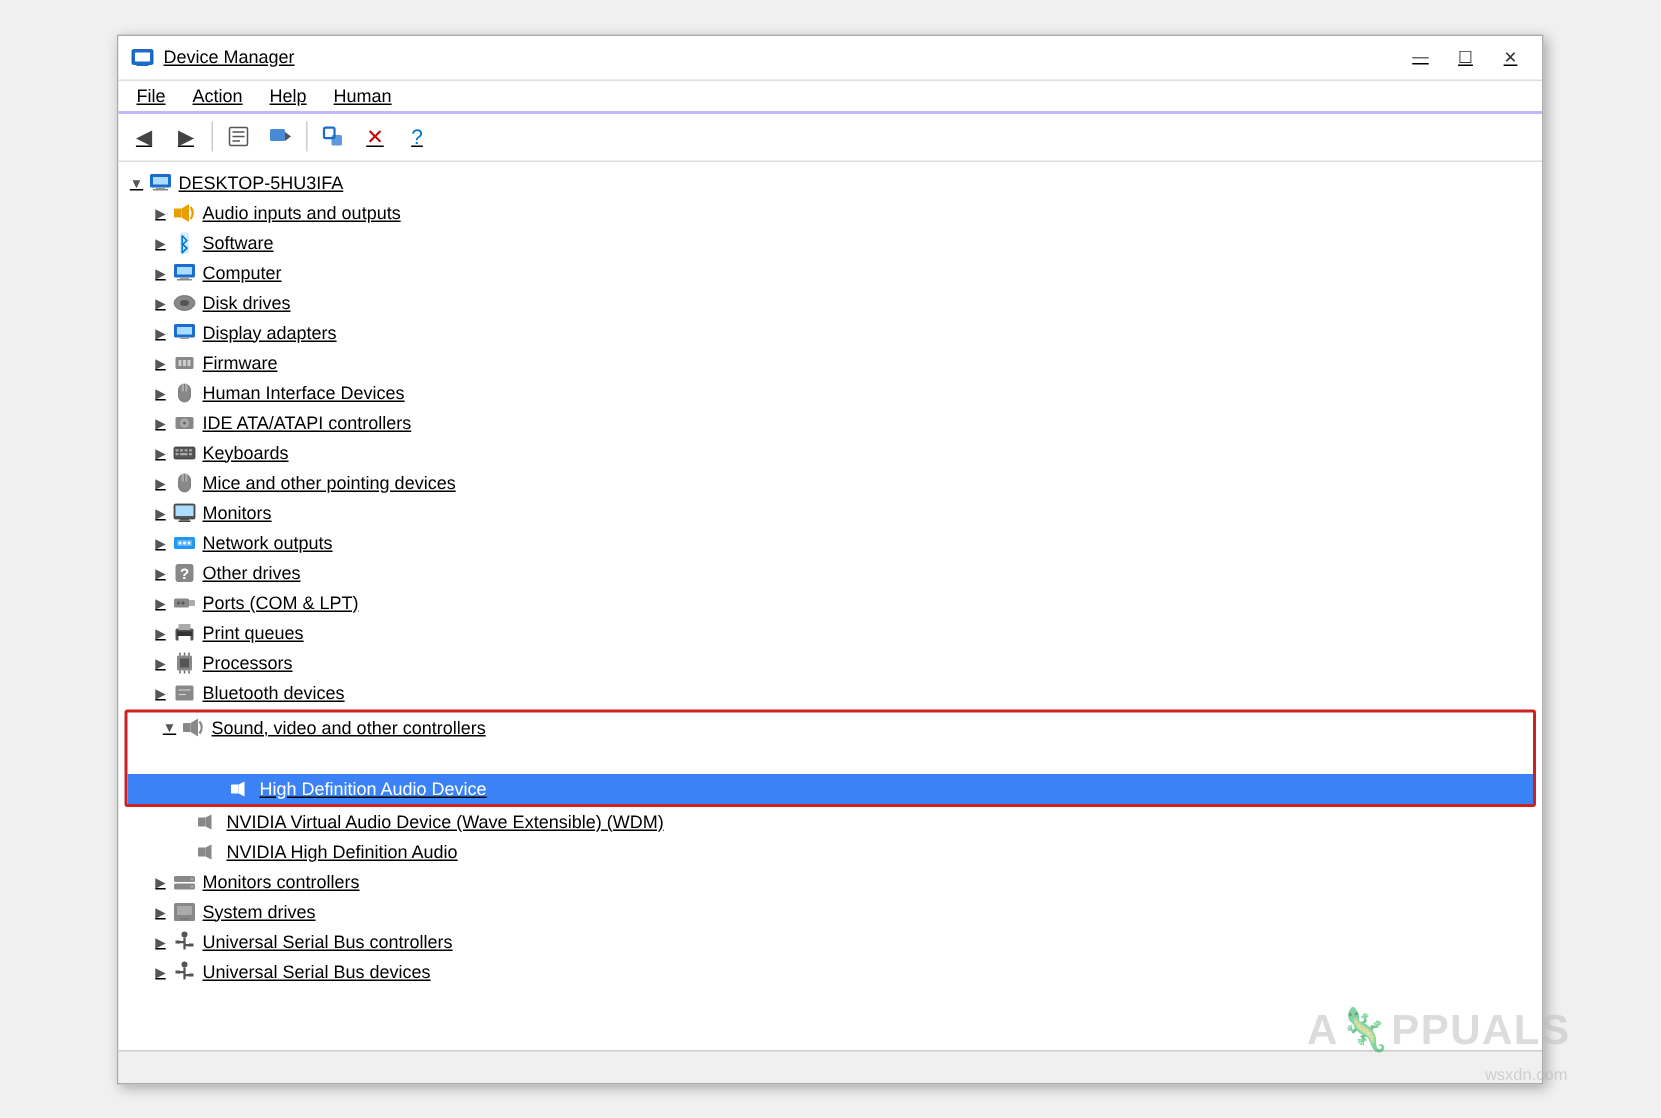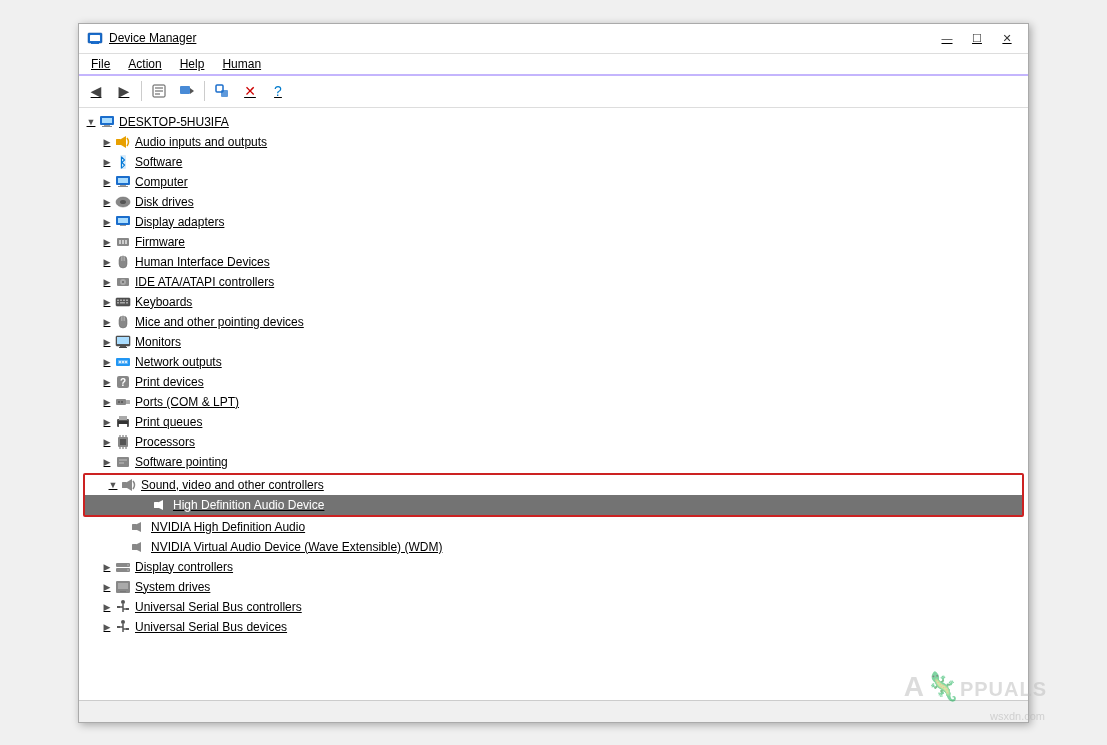--- a/index.html
+++ b/index.html
@@ -146,22 +146,23 @@
       align-items: center;
       justify-content: center;
       margin-right: 4px;
       flex-shrink: 0;
       font-size: 12px;
     }
 
     
     .icon-computer { color: #1a6dcc; }
     .selected-item {
-      background: #737373;
+      background: #3b82f6;
       color: #fff;
+      margin-top: 21px;
     }
 
     
     .indent-0 { padding-left: 4px; }
     .indent-1 { padding-left: 20px; }
     .indent-2 { padding-left: 36px; }
 
     
     .status-bar {
       height: 22px;
@@ -409,21 +410,21 @@
       </div>
 
       <div class="tree-item indent-1">
         <span class="expand-arrow">▶</span>
         <span class="item-icon">
           <svg width="16" height="16" viewBox="0 0 16 16">
             <rect x="2" y="2" width="12" height="12" rx="2" fill="#888"></rect>
             <text x="5" y="12" font-size="10" fill="#fff" font-weight="bold">?</text>
           </svg>
         </span>
-        <span>Print devices</span>
+        <span>Other drives</span>
       </div>
 
       <div class="tree-item indent-1">
         <span class="expand-arrow">▶</span>
         <span class="item-icon">
           <svg width="16" height="16" viewBox="0 0 16 16">
             <rect x="1" y="5" width="10" height="6" rx="1" fill="#888"></rect>
             <rect x="11" y="6" width="4" height="4" rx="0.5" fill="#aaa"></rect>
             <circle cx="4" cy="8" r="1" fill="#555"></circle>
             <circle cx="7" cy="8" r="1" fill="#555"></circle>
@@ -464,21 +465,21 @@
 
       <div class="tree-item indent-1">
         <span class="expand-arrow">▶</span>
         <span class="item-icon">
           <svg width="16" height="16" viewBox="0 0 16 16">
             <rect x="2" y="3" width="12" height="10" rx="1" fill="#888"></rect>
             <line x1="4" y1="6" x2="12" y2="6" stroke="#fff" stroke-width="0.8" opacity="0.6"></line>
             <line x1="4" y1="9" x2="9" y2="9" stroke="#fff" stroke-width="0.8" opacity="0.6"></line>
           </svg>
         </span>
-        <span>Software pointing</span>
+        <span>Bluetooth devices</span>
       </div>
 
       <div style="border: 2px solid #cc2222; margin: 1px 4px 0 4px; border-radius: 2px;">
         <div class="tree-item" style="padding-left: 20px; background: transparent;">
           <span class="expand-arrow">▼</span>
           <span class="item-icon">
             <svg width="16" height="16" viewBox="0 0 16 16">
               <rect x="1" y="5" width="5" height="6" rx="0.5" fill="#888"></rect>
               <polygon points="6,5 11,2 11,14 6,11" fill="#888"></polygon>
               <path d="M12,4 Q15,8 12,12" stroke="#888" stroke-width="1.5" fill="none"></path>
@@ -500,45 +501,45 @@
       </div>
 
       <div class="tree-item indent-2">
         <span class="expand-placeholder"></span>
         <span class="item-icon">
           <svg width="16" height="16" viewBox="0 0 16 16">
             <rect x="1" y="5" width="5" height="6" rx="0.5" fill="#888"></rect>
             <polygon points="6,5 10,3 10,13 6,11" fill="#888"></polygon>
           </svg>
         </span>
-        <span>NVIDIA High Definition Audio</span>
+        <span>NVIDIA Virtual Audio Device (Wave Extensible) (WDM)</span>
       </div>
 
       <div class="tree-item indent-2">
         <span class="expand-placeholder"></span>
         <span class="item-icon">
           <svg width="16" height="16" viewBox="0 0 16 16">
             <rect x="1" y="5" width="5" height="6" rx="0.5" fill="#888"></rect>
             <polygon points="6,5 10,3 10,13 6,11" fill="#888"></polygon>
           </svg>
         </span>
-        <span>NVIDIA Virtual Audio Device (Wave Extensible) (WDM)</span>
+        <span>NVIDIA High Definition Audio</span>
       </div>
 
       <div class="tree-item indent-1">
         <span class="expand-arrow">▶</span>
         <span class="item-icon">
           <svg width="16" height="16" viewBox="0 0 16 16">
             <rect x="1" y="4" width="14" height="4" rx="1" fill="#888"></rect>
             <rect x="1" y="9" width="14" height="4" rx="1" fill="#888"></rect>
             <circle cx="13" cy="6" r="1" fill="#aaa"></circle>
             <circle cx="13" cy="11" r="1" fill="#aaa"></circle>
           </svg>
         </span>
-        <span>Display controllers</span>
+        <span>Monitors controllers</span>
       </div>
 
       <div class="tree-item indent-1">
         <span class="expand-arrow">▶</span>
         <span class="item-icon">
           <svg width="16" height="16" viewBox="0 0 16 16">
             <rect x="1" y="2" width="14" height="12" rx="1" fill="#888"></rect>
             <rect x="3" y="4" width="10" height="6" fill="#aaa"></rect>
             <rect x="5" y="12" width="6" height="1" fill="#777"></rect>
           </svg>
@@ -578,19 +579,19 @@
 
     </div>
 
     <div class="status-bar">
       <span></span>
     </div>
 
   </div>
 
   <div style="position:absolute; bottom:42px; right:60px; opacity:0.5; pointer-events:none;">
-    <span style="font-size:28px; font-weight:900; color:#bbb; font-family:Arial,sans-serif; letter-spacing:1px;">A</span><span style="font-size:28px; font-weight:900; color:#5a9; font-family:Arial,sans-serif;">🦎</span><span style="font-size:20px; font-weight:900; color:#bbb; font-family:Arial,sans-serif; letter-spacing:1px;">PPUALS</span>
+    <span style="font-size:28px; font-weight:900; color:#bbb; font-family:Arial,sans-serif; letter-spacing:1px;">A</span><span style="font-size:28px; font-weight:900; color:#5a9; font-family:Arial,sans-serif;">🦎</span><span style="font-size:28px; font-weight:900; color:#bbb; font-family:Arial,sans-serif; letter-spacing:1px;">PPUALS</span>
   </div>
   <div style="position:absolute; bottom:22px; right:62px; opacity:0.45; pointer-events:none;">
     <span style="font-size:11px; color:#aaa; font-family:Arial,sans-serif;margin-top:48px;">wsxdn.com</span>
   </div>
 
 </div>
 
 </body></html>

